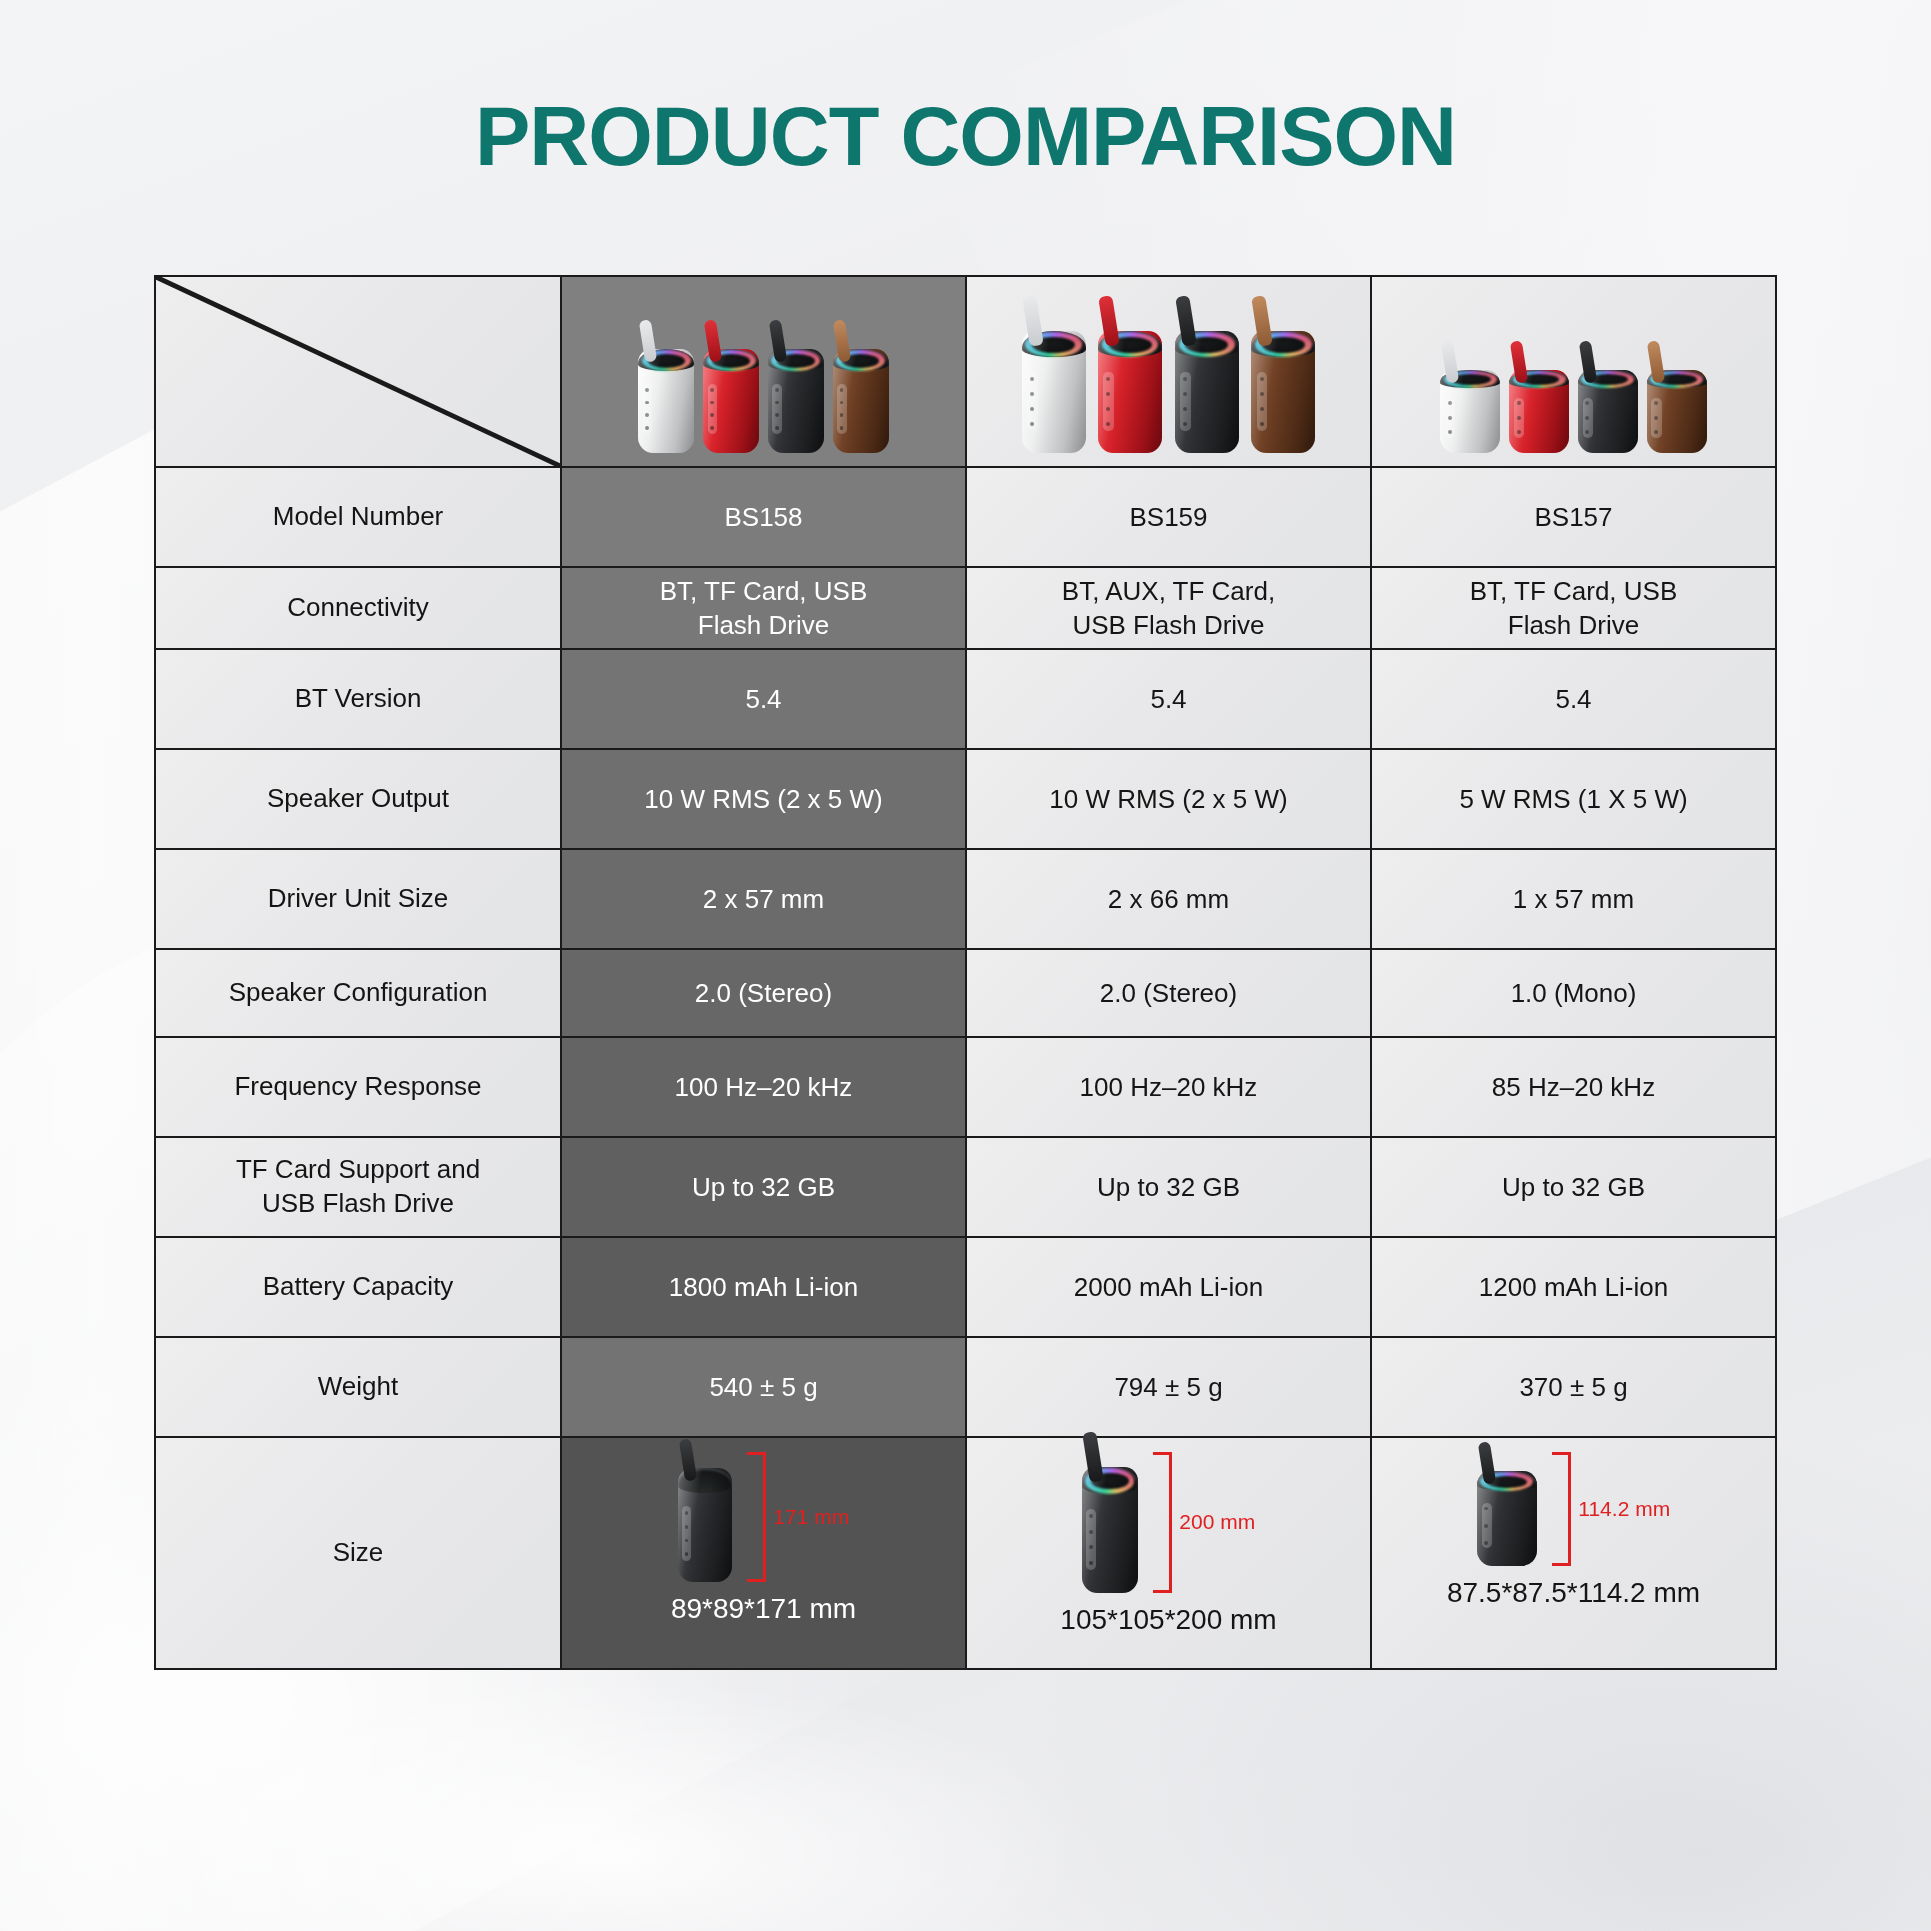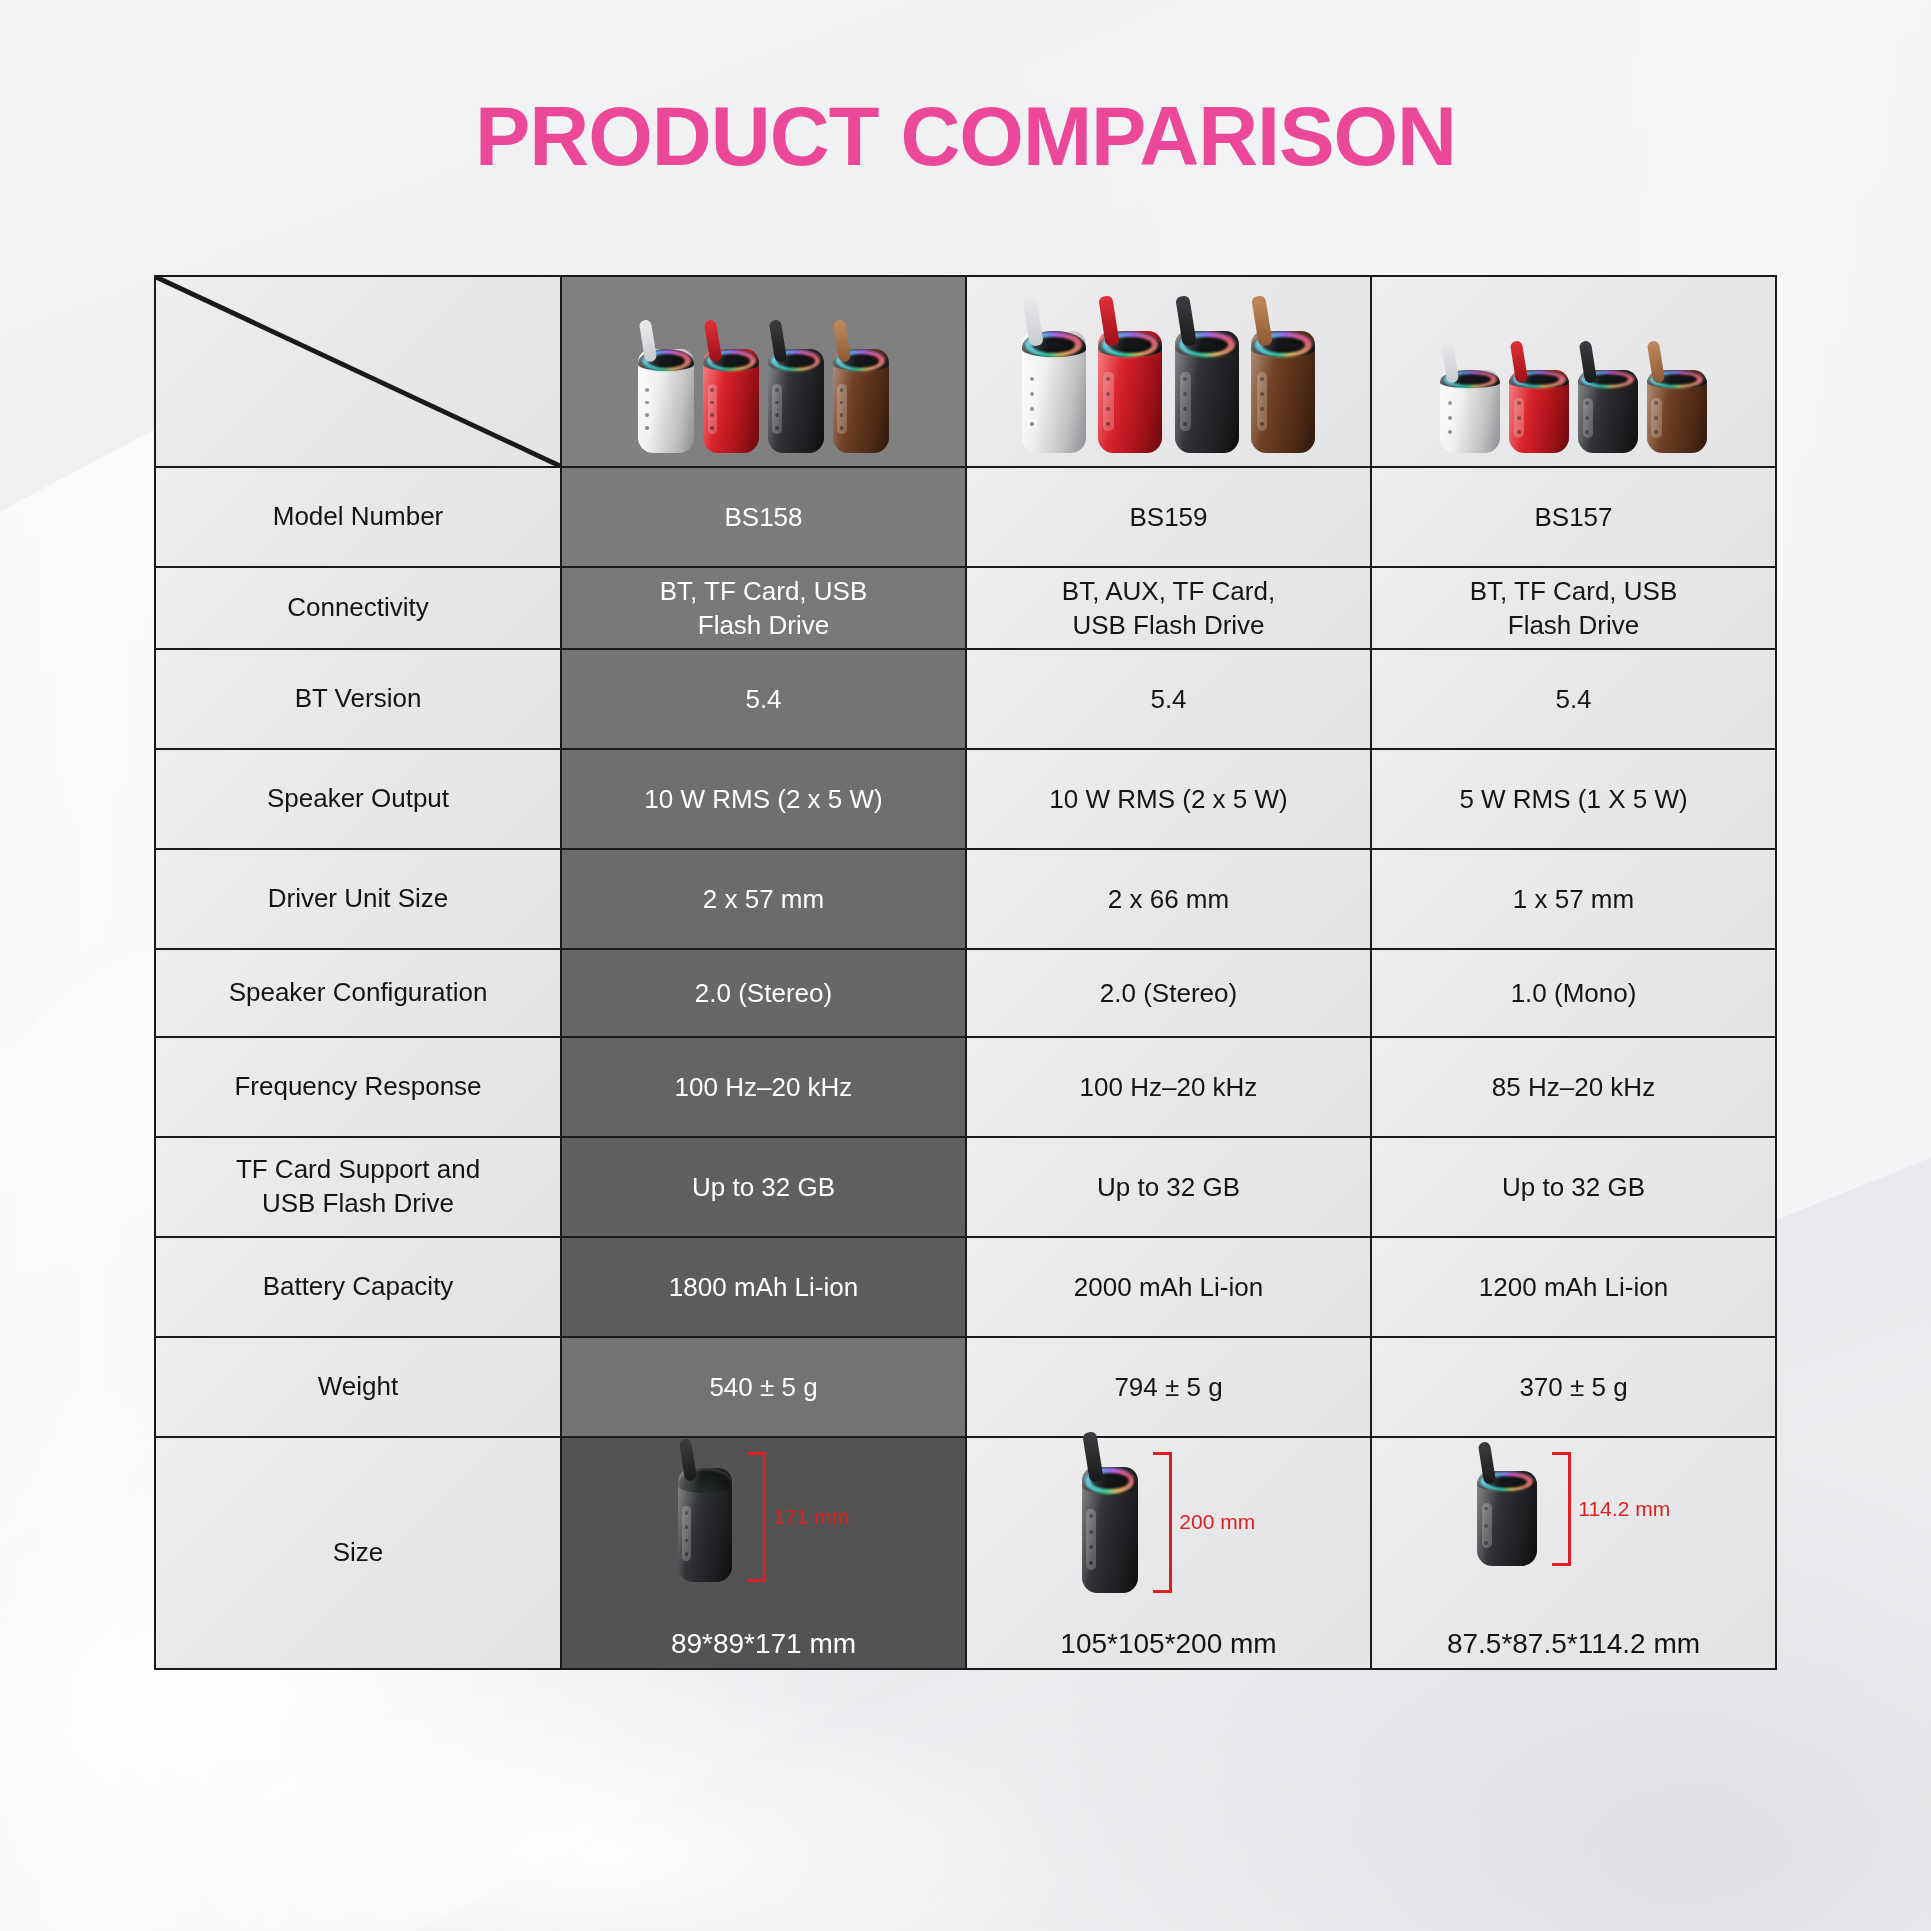--- a/index.html
+++ b/index.html
@@ -25,21 +25,21 @@
     pointer-events:none;}
   .bg-curve{position:absolute;left:-193px;top:908px;width:869px;height:1159px;
     border-radius:50%;
     background:linear-gradient(135deg, rgba(255,255,255,.55), rgba(255,255,255,0) 55%);
     transform:rotate(14deg);pointer-events:none;}
 
   .page-title{
     position:absolute;left:0;right:0;top:95px;
     text-align:center;
     font-size:83px;font-weight:bold;letter-spacing:-1px;
-    color:#ec4899;line-height:1;
+    color:#0f766e;line-height:1;
     font-family:"Liberation Sans", sans-serif;
   }
 
   
   .cmp-table{
     position:absolute;left:154px;top:275px;
     width:1620px;
     border-collapse:collapse;
     table-layout:fixed;
   }
@@ -108,21 +108,21 @@
   .c-white .loop{background:linear-gradient(180deg,#e9eaec,#c9cccf);}
   .c-red .body{background:linear-gradient(100deg,#e6ararar 0%,#d52028 42%,#ad1119 80%,#8d0d14 100%);}
   .c-red .body{background:linear-gradient(100deg,#ef4048 0%,#d52028 42%,#ad1119 80%,#8d0d14 100%);}
   .c-red .loop{background:linear-gradient(180deg,#e03038,#9d1017);}
   .c-black .body{background:linear-gradient(100deg,#4b4d50 0%,#2e3033 42%,#1d1f21 80%,#121314 100%);}
   .c-black .loop{background:linear-gradient(180deg,#3b3d40,#17191a);}
   .c-brown .body{background:linear-gradient(100deg,#8a5534 0%,#6b3d22 44%,#512c16 82%,#3f2111 100%);}
   .c-brown .loop{background:linear-gradient(180deg,#c18a5e,#8d5a35);}
 
   
-  .size-wrap{display:flex;flex-direction:column;align-items:center;justify-content:space-between;height:100%;padding:13.5px 0 7.7px;box-sizing:border-box;}
+  .size-wrap{display:flex;flex-direction:column;align-items:center;justify-content:flex-start;height:100%;padding:13.5px 0 7.7px;box-sizing:border-box;}
   .size-fig{display:flex;align-items:flex-end;gap:15.4px;}
   .dim{display:flex;align-items:center;gap:7.7px;}
   .bracket{width:15.4px;border-top:3.9px solid #e02020;border-right:3.9px solid #e02020;border-bottom:3.9px solid #e02020;border-radius:0;}
   .dim-txt{color:#e02020;font-size:21px;white-space:nowrap;}
   .size-txt{margin-top:11.6px;font-size:28px;}
   tr.r12 td.hl .size-txt{color:#fff;}
   tr.r12 td .size-txt{color:#141414;}
   .r-size td{height:230px;padding:0;}
 </style>
 </head>

